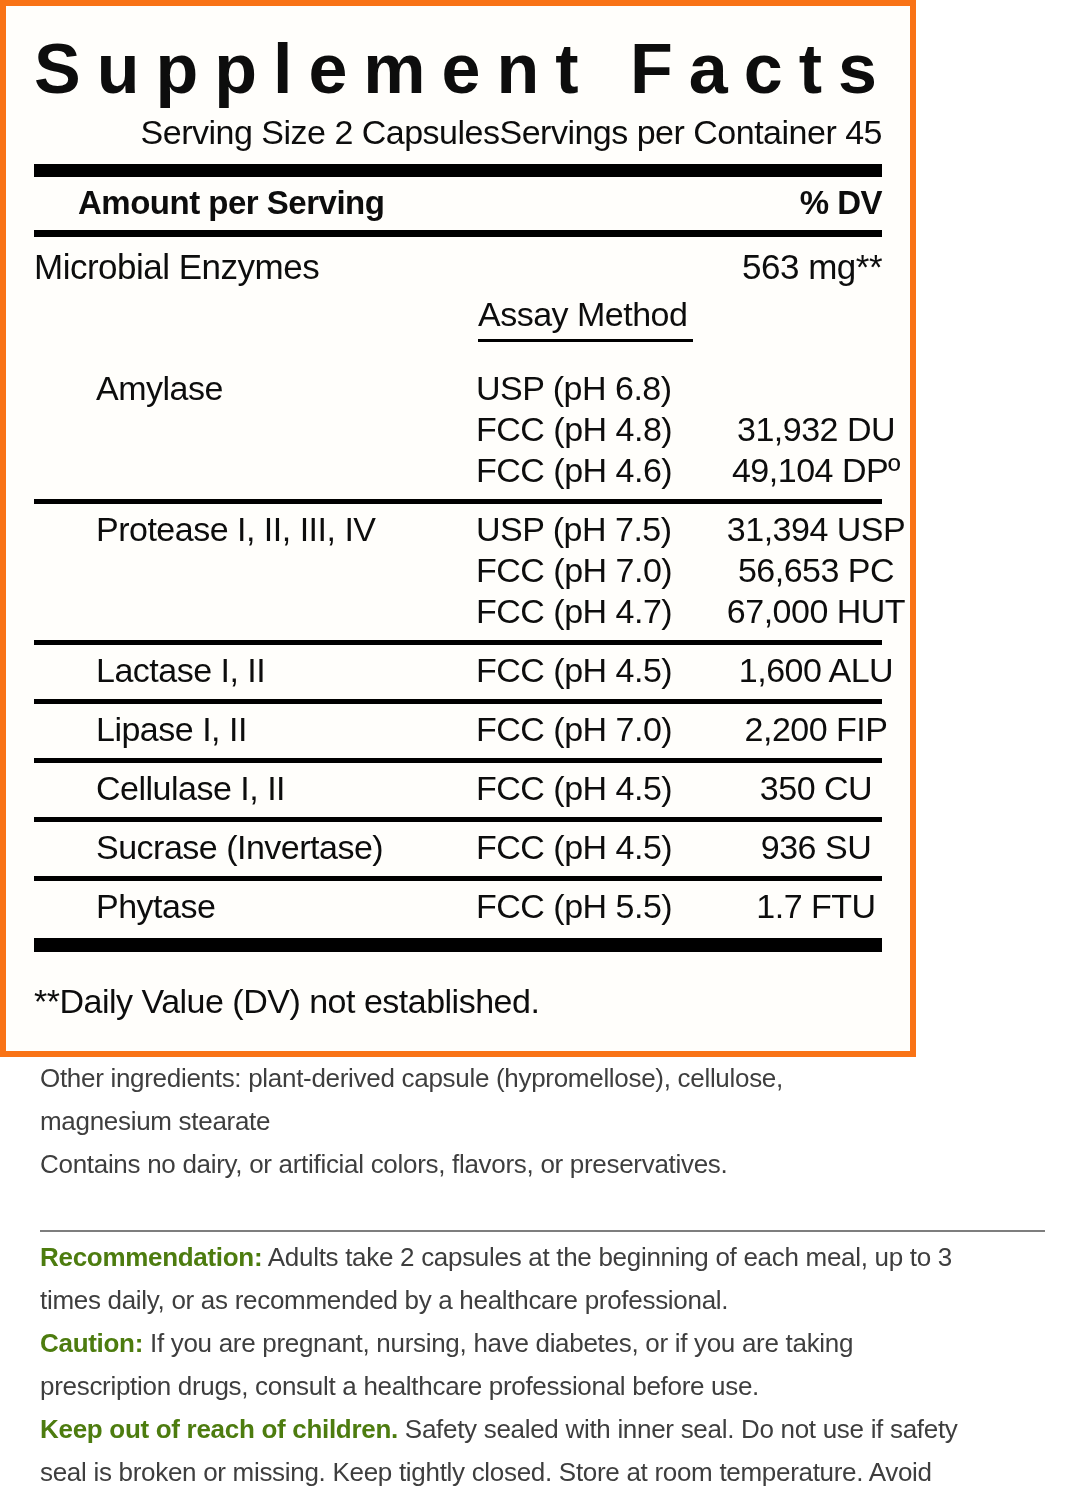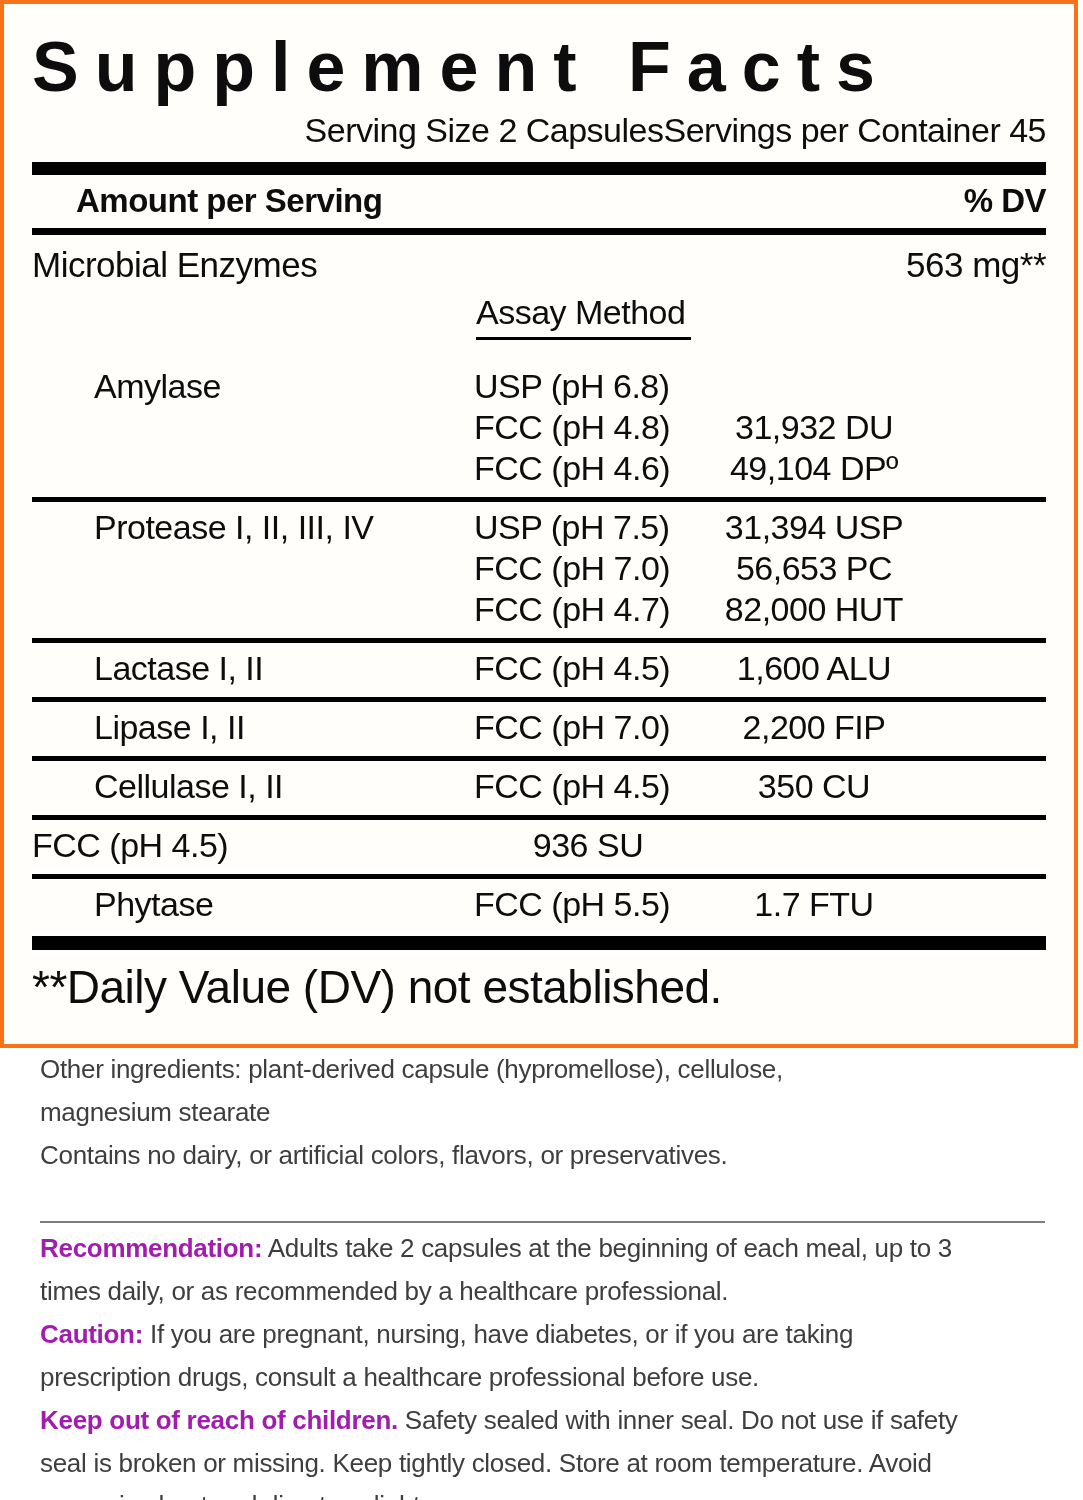--- a/index.html
+++ b/index.html
@@ -4,22 +4,22 @@
 <style>
   html,body{margin:0;padding:0;}
   body{
     width:1083px;min-height:1500px;background:#ffffff;
     font-family:"Liberation Sans",sans-serif;color:#0d0d0d;
     overflow-x:hidden;
   }
 
   
   .facts-panel{
-    box-sizing:border-box;width:1078px;
-    border:4px solid #f97316;
+    box-sizing:border-box;width:916px;
+    border:6px solid #f97316;
     background:#fffefb;
     padding:12px 28px 24px 28px;
   }
   .title{
     font-size:70px;font-weight:bold;letter-spacing:16px;
     line-height:1.02;margin:16px 0 8px 0;white-space:nowrap;
   }
   .serving-row{
     display:flex;justify-content:flex-end;
     font-size:34px;letter-spacing:-0.5px;margin:4px 0 12px 0;
@@ -44,33 +44,33 @@
   .enzyme-table{margin-top:18px;}
   .grp{padding:5px 0 8px 0;}
   .grp + .grp{border-top:5px solid #000;}
   .trow{
     display:grid;grid-template-columns:442px 228px 224px 1fr;
     align-items:center;line-height:41px;
     font-size:34px;letter-spacing:-0.5px;
   }
   .tname{padding-left:62px;}
   .tamount{text-align:center;}
-  .footnote{font-size:46px;letter-spacing:-0.5px;padding:10px 0 6px 0;}
+  .footnote{font-size:34px;letter-spacing:-0.5px;padding:18px 0 6px 0;margin-top:12px;}
 
   
   .info{
     padding:0 38px 30px 40px;color:#3e3e3e;
     font-size:26px;letter-spacing:-0.3px;line-height:1.65;
   }
   .info p{white-space:pre-line;margin:0;}
   .p-other{margin-top:34px;}
   .p-contains{margin-top:30px;}
   .divider{border:none;border-top:2px solid #7e7e7e;margin:44px 0 4px 0;}
   .section-p{margin-top:36px;}
-  .section-p b{color:#a21caf;}
+  .section-p b{color:#4d7c0f;}
 </style>
 </head>
 <body>
 
 <section class="facts-panel">
   <h1 class="title">Supplement Facts</h1>
 
   <div class="serving-row">
     <span>Serving Size 2 Capsules</span>
     <span>Servings per Container 45</span>
@@ -123,21 +123,21 @@
         </div>
         <div class="trow">
           <span class="tname"></span>
           <span class="tmethod">FCC (pH 7.0)</span>
           <span class="tamount">56,653 PC</span>
           <span></span>
         </div>
         <div class="trow">
           <span class="tname"></span>
           <span class="tmethod">FCC (pH 4.7)</span>
-          <span class="tamount">82,000 HUT</span>
+          <span class="tamount">67,000 HUT</span>
           <span></span>
         </div>
       </div>
       <div class="grp">
         <div class="trow">
           <span class="tname">Lactase I, II</span>
           <span class="tmethod">FCC (pH 4.5)</span>
           <span class="tamount">1,600 ALU</span>
           <span></span>
         </div>
@@ -153,20 +153,21 @@
       <div class="grp">
         <div class="trow">
           <span class="tname">Cellulase I, II</span>
           <span class="tmethod">FCC (pH 4.5)</span>
           <span class="tamount">350 CU</span>
           <span></span>
         </div>
       </div>
       <div class="grp">
         <div class="trow">
+          <span class="tname">Sucrase (Invertase)</span>
           <span class="tmethod">FCC (pH 4.5)</span>
           <span class="tamount">936 SU</span>
           <span></span>
         </div>
       </div>
       <div class="grp">
         <div class="trow">
           <span class="tname">Phytase</span>
           <span class="tmethod">FCC (pH 5.5)</span>
           <span class="tamount">1.7 FTU</span>

